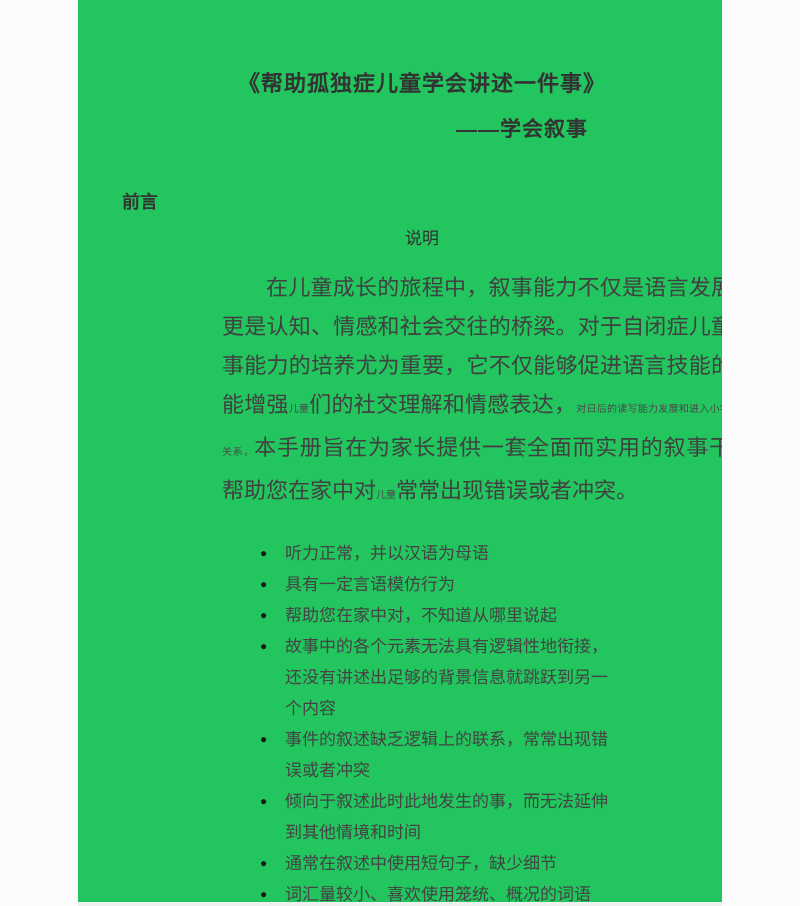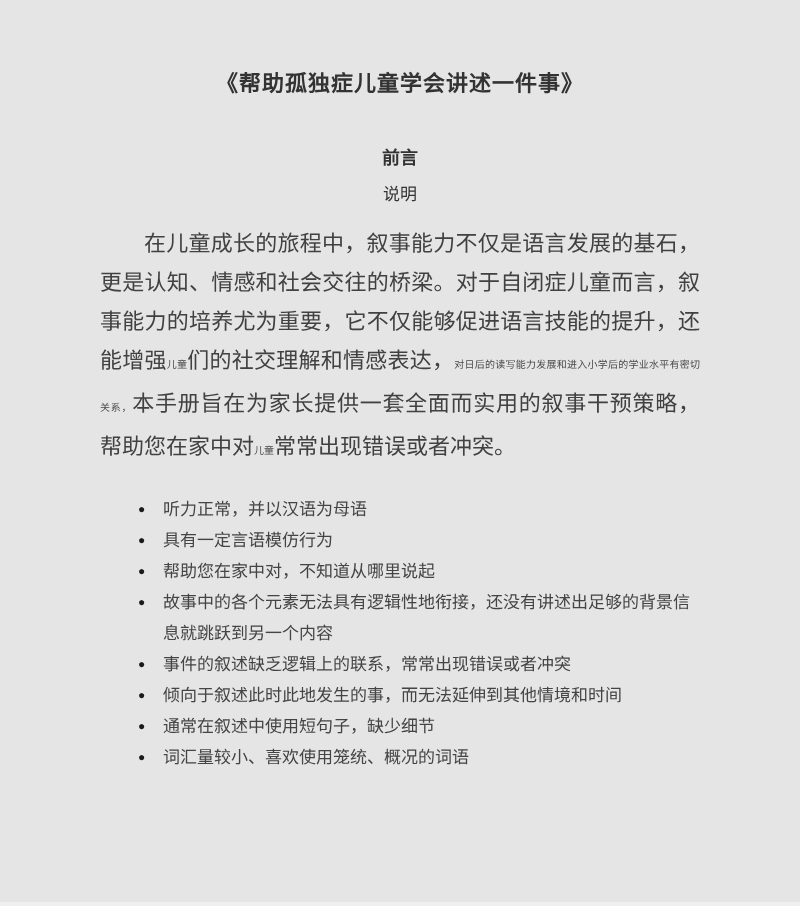--- a/index.html
+++ b/index.html
@@ -2,28 +2,29 @@
 <html lang="zh-CN"><head>
 <meta charset="utf-8">
 <style>
   html, body {
     margin: 0;
     padding: 0;
     background: #fbfbfb;
   }
   .page {
     position: relative;
-    width: 800px;
+    width: 644px;
     height: 906px;
     margin: 0 auto;
-    background: #e5e5e5;
+    background: #22c55e;
     overflow: hidden;
     font-family: "Liberation Serif", "DejaVu Serif", serif;
     color: #3d3d3d;
     box-sizing: border-box;
+    padding-left: 44px;
   }
   .page-bottom-edge {
     position: absolute;
     left: 0;
     bottom: 0;
     width: 100%;
     height: 4px;
     background: #f0f0f0;
   }
   .doc-title {
@@ -42,21 +43,20 @@
     text-align: center;
     font-family: "Liberation Sans", "DejaVu Sans", sans-serif;
     font-weight: bold;
     font-size: 21px;
     line-height: 26px;
     color: #333333;
     letter-spacing: 1px;
   }
   .preface-heading {
     margin-top: 48px;
-    text-align: center;
     font-weight: bold;
     font-size: 18px;
     line-height: 24px;
     color: #333333;
   }
   .note-heading {
     margin-top: 14px;
     text-align: center;
     font-weight: normal;
     font-size: 17px;
@@ -107,20 +107,21 @@
     flex: 1 1 auto;
   }
 </style>
 </head>
 <body>
 
 <div class="page">
 
   <div class="doc-title">《帮助孤独症儿童学会讲述一件事》</div>
 
+  <div class="doc-subtitle">——学会叙事</div>
 
   <div class="preface-heading">前言</div>
 
   <div class="note-heading">说明</div>
 
   <p class="intro-paragraph"><span>在儿童成长的旅程中，叙事能力不仅是语言发展的基石，更是认知、情感和社会交往的桥梁。对于自闭症儿童而言，叙事能力的培养尤为重要，它不仅能够促进语言技能的提升，还能增强</span><span class="seg-small">儿童</span><span>们的社交理解和情感表达，</span><span class="seg-small">对日后的读写能力发展和进入小学后的学业水平有密切关系，</span><span>本手册旨在为家长提供一套全面而实用的叙事干预策略，帮助您在家中对</span><span class="seg-small">儿童</span><span>常常出现错误或者冲突。</span></p>
 
 
   <ul class="criteria-list">
     <li>

